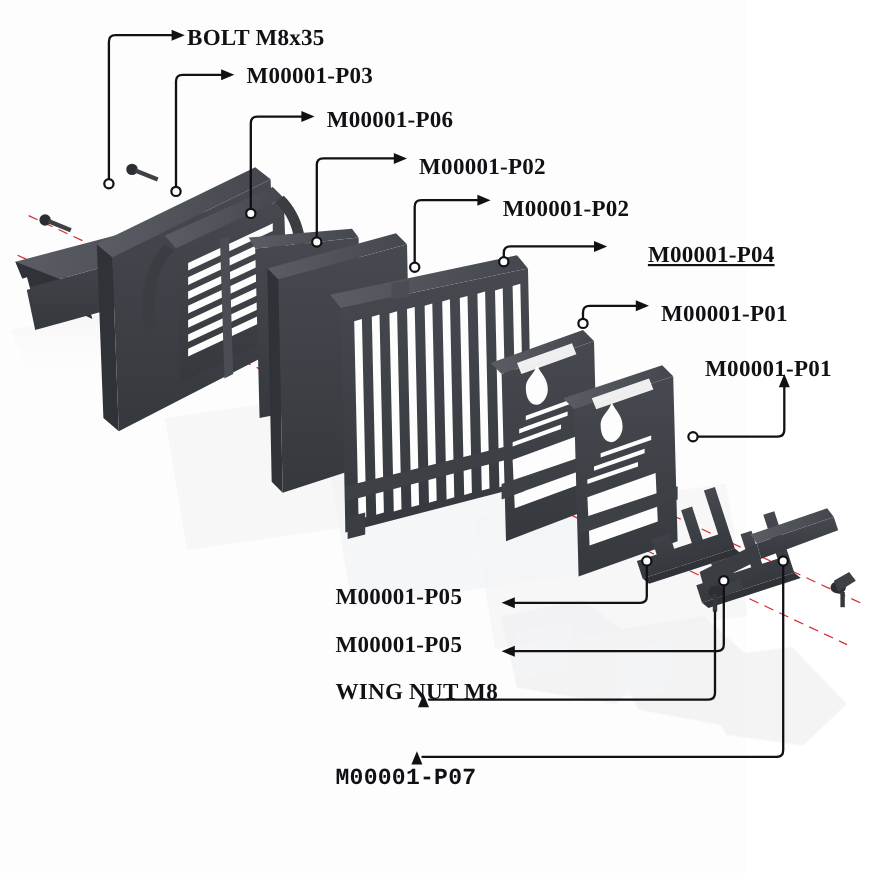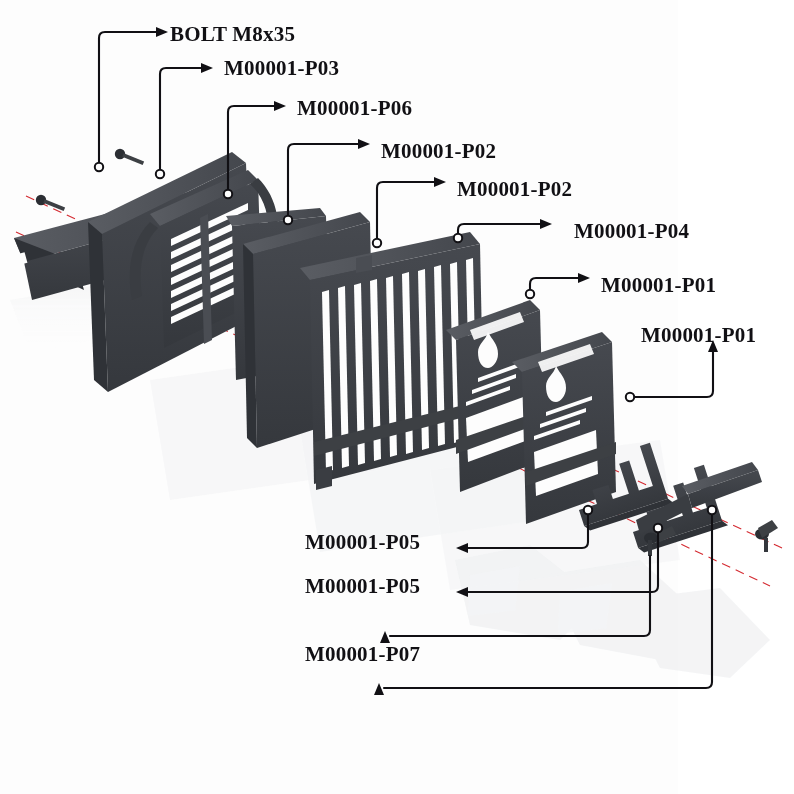--- a/index.html
+++ b/index.html
@@ -240,20 +240,21 @@
       <circle cx="712" cy="510" r="4.2" fill="#fdfdfd" stroke="#111014" stroke-width="2"></circle>
       <polygon points="374,688 386,683 386,693" fill="#111014" stroke="none" transform="rotate(90 379 688)"></polygon>
     </g>
   </svg>
 
   <div class="lbl" style="left:170px;top:24px;">BOLT M8x35</div>
   <div class="lbl" style="left:224px;top:58px;">M00001-P03</div>
   <div class="lbl" style="left:297px;top:98px;text-align:center;">M00001-P06</div>
   <div class="lbl" style="left:381px;top:141px;">M00001-P02</div>
   <div class="lbl" style="left:457px;top:179px;">M00001-P02</div>
-  <div class="lbl" style="left:574px;top:221px;">M00001-P04</div>
+  <div class="lbl" style="left:589px;top:221px;text-decoration:underline;">M00001-P04</div>
   <div class="lbl" style="left:601px;top:275px;">M00001-P01</div>
   <div class="lbl" style="left:641px;top:325px;">M00001-P01</div>
   <div class="lbl" style="left:305px;top:532px;">M00001-P05</div>
   <div class="lbl" style="left:305px;top:576px;">M00001-P05</div>
-  <div class="lbl" style="left:305px;top:644px;">M00001-P07</div>
+  <div class="lbl" style="left:305px;top:618px;">WING NUT M8</div>
+  <div class="lbl" style="left:305px;top:698px;font-family:Liberation Mono, monospace;">M00001-P07</div>
 
 </div>
 
 </body></html>

